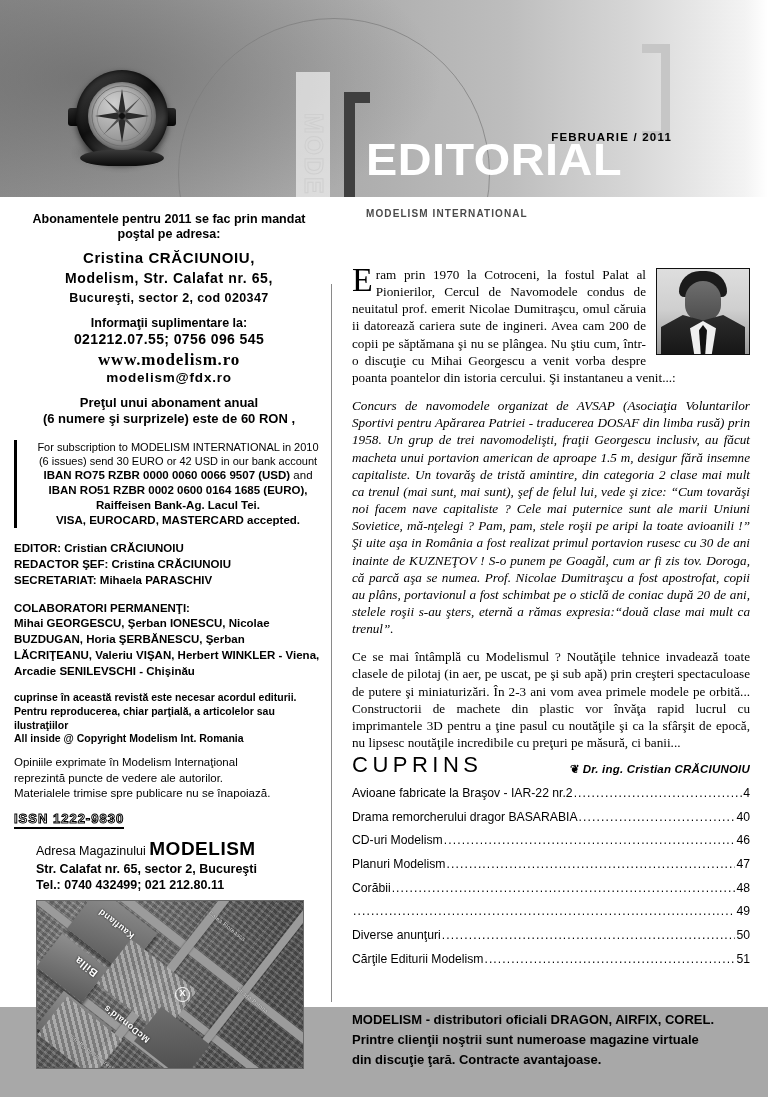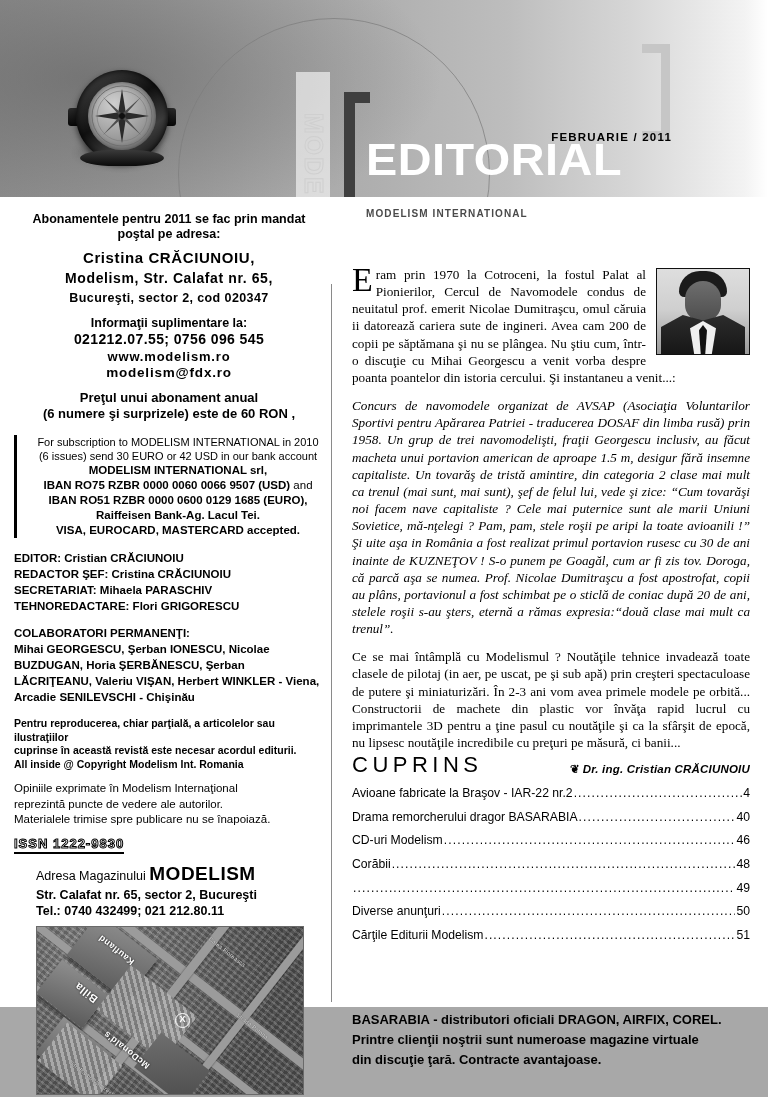--- a/index.html
+++ b/index.html
@@ -211,21 +211,21 @@
   .addr-big .l2 { font-size: 14px; }
   .addr-big .l3 { font-size: 12.5px; letter-spacing: .4px; }
 
   .info-block {
     margin-top: 9px;
     font-size: 12.5px;
     font-weight: 700;
     line-height: 1.25;
   }
   .info-block .phones { font-size: 14px; letter-spacing: .4px; }
-  .info-block .web    { font-size: 13px; letter-spacing: .8px; }
+  .info-block .web    { font-size: 17px; letter-spacing: .8px; font-family: Liberation Serif, serif; }
   .info-block .mail   { font-size: 13.5px; letter-spacing: .8px; }
 
   .price-block {
     margin-top: 8px;
     font-size: 13px;
     font-weight: 700;
     line-height: 1.22;
   }
 
   
@@ -558,41 +558,39 @@
       </div>
       <div class="price-block">
         <div>Preţul unui abonament anual</div>
         <div>(6 numere şi surprizele) este de 60 RON ,</div>
       </div>
     </div>
 
     <div class="bank-box">
       <div class="eng">For subscription to MODELISM INTERNATIONAL in 2010</div>
       <div class="eng">(6 issues) send 30 EURO or 42 USD in our bank account</div>
-      <div class="bold">MODELISM INTERNATIONAL srl,</div>
       <div class="bold">
         <span>IBAN RO75 RZBR 0000 0060 0066 9507 (USD)</span><span style="font-weight:400"> and</span>
       </div>
-      <div class="bold">IBAN RO51 RZBR 0000 0600 0129 1685 (EURO),</div>
+      <div class="bold">IBAN RO51 RZBR 0002 0600 0164 1685 (EURO),</div>
       <div class="bold">Raiffeisen Bank-Ag. Lacul Tei.</div>
       <div class="bold">VISA, EUROCARD, MASTERCARD accepted.</div>
     </div>
 
     <div class="staff">
       <div>EDITOR: Cristian CRĂCIUNOIU</div>
       <div>REDACTOR ŞEF: Cristina CRĂCIUNOIU</div>
       <div>SECRETARIAT: Mihaela PARASCHIV</div>
-      <div>TEHNOREDACTARE: Flori GRIGORESCU</div>
       <div class="collab-title">COLABORATORI PERMANENŢI:</div>
       <div class="collab-names">Mihai GEORGESCU, Şerban IONESCU, Nicolae BUZDUGAN, Horia ŞERBĂNESCU, Şerban LĂCRIŢEANU, Valeriu VIŞAN, Herbert WINKLER - Viena, Arcadie SENILEVSCHI - Chişinău</div>
     </div>
 
     <div class="copy-note">
+      <div>cuprinse în această revistă este necesar acordul editurii.</div>
       <div>Pentru reproducerea, chiar parţială, a articolelor sau ilustraţiilor</div>
-      <div>cuprinse în această revistă este necesar acordul editurii.</div>
       <div>All inside @ Copyright Modelism Int. Romania</div>
     </div>
 
     <div class="opinion-note">
       <div>Opiniile exprimate în Modelism Internaţional</div>
       <div>reprezintă puncte de vedere ale autorilor.</div>
       <div>Materialele trimise spre publicare nu se înapoiază.</div>
     </div>
 
     <div><span class="issn">ISSN 1222-9830</span></div>
@@ -660,20 +658,25 @@
           <span class="toc-title">Drama remorcherului dragor BASARABIA</span>
           <span class="toc-dots"></span>
           <span class="toc-page">40</span>
         </div>
         <div class="toc-row">
           <span class="toc-title">CD-uri Modelism</span>
           <span class="toc-dots"></span>
           <span class="toc-page">46</span>
         </div>
         <div class="toc-row">
+          <span class="toc-title">Planuri Modelism</span>
+          <span class="toc-dots"></span>
+          <span class="toc-page">47</span>
+        </div>
+        <div class="toc-row">
           <span class="toc-title">Corăbii</span>
           <span class="toc-dots"></span>
           <span class="toc-page">48</span>
         </div>
         <div class="toc-row">
           <span class="toc-dots"></span>
           <span class="toc-page">49</span>
         </div>
         <div class="toc-row">
           <span class="toc-title">Diverse anunţuri</span>
@@ -682,18 +685,18 @@
         </div>
         <div class="toc-row">
           <span class="toc-title">Cărţile Editurii Modelism</span>
           <span class="toc-dots"></span>
           <span class="toc-page">51</span>
         </div>
       </div>
   </div>
 
   <div class="promo">
-    <div>BASARABIA - distributori oficiali DRAGON, AIRFIX, COREL.</div>
+    <div>MODELISM - distributori oficiali DRAGON, AIRFIX, COREL.</div>
     <div>Printre clienţii noştrii sunt numeroase magazine virtuale</div>
     <div>din discuţie ţară. Contracte avantajoase.</div>
   </div>
 
 </div>
 
 </body></html>

